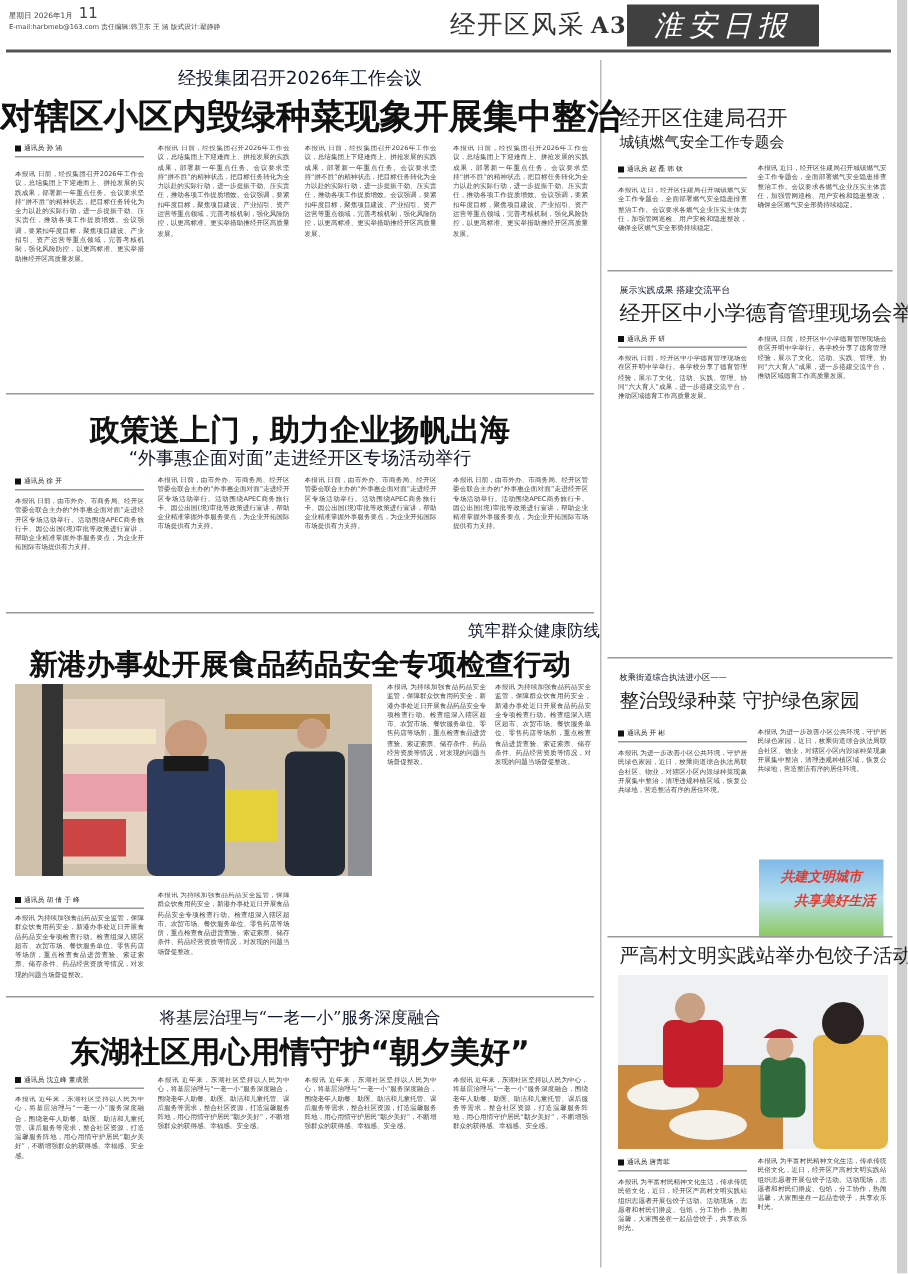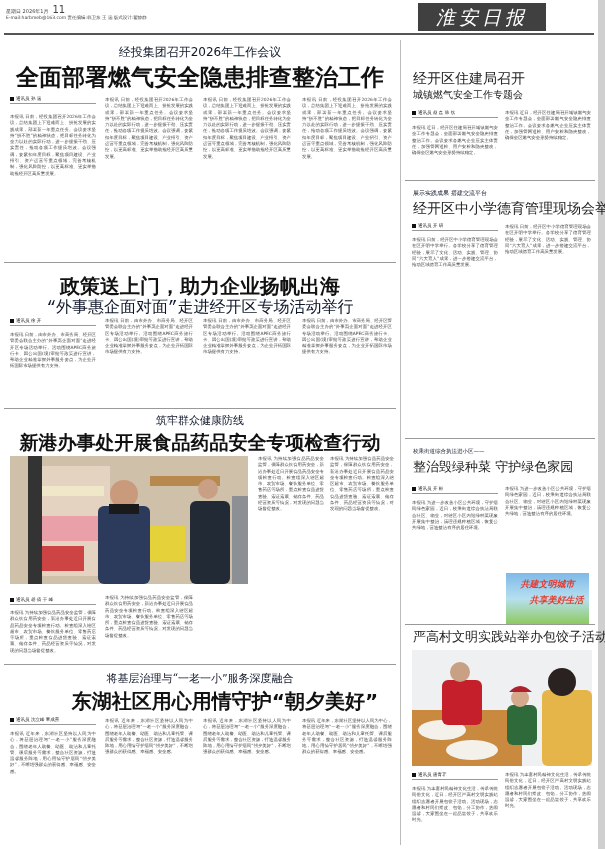--- a/index.html
+++ b/index.html
@@ -26,27 +26,28 @@
   .photo{position:absolute;overflow:hidden;}
 </style>
 </head>
 <body>
 
 <div class="frame">
 
   <div class="mast">
     <div class="meta1"><span>星期日 2026年1月</span><span class="pg">11</span></div>
     <div class="meta2">E-mail:harbmeb@163.com  责任编辑:韩卫东 王 涵  版式设计:翟静静</div>
+    <div class="section"><span>经开区风采</span><b>A3</b></div>
     <div class="logo">淮安日报</div>
   </div>
   <div class="rule"></div>
   <div class="vrule"></div>
 
   <div class="kicker" style="left:0;top:44px;width:400px;font-size:12px;">经投集团召开2026年工作会议</div>
-  <div class="headline" style="left:0;top:62px;width:400px;font-size:23px;">全面部署燃气安全隐患排查整治工作</div>
+  <div class="headline" style="left:0;top:62px;width:400px;font-size:23px;">对辖区小区内毁绿种菜现象开展集中整治</div>
   <div class="byline" style="left:10px;top:96px;width:86px;">通讯员 孙 涵</div>
   <div class="col" style="left:10px;top:114px;width:86px;height:130px;">本报讯 日前，经投集团召开2026年工作会议，总结集团上下迎难而上、拼抢发展的实践成果，部署新一年重点任务。会议要求坚持“拼不胜”的精神状态，把目标任务转化为全力以赴的实际行动，进一步提振干劲、压实责任，推动各项工作提质增效。会议强调，要紧扣年度目标，聚焦项目建设、产业招引、资产运营等重点领域，完善考核机制，强化风险防控，以更高标准、更实举措助推经开区高质量发展。</div>
   <div class="col" style="left:105px;top:97px;width:88px;height:147px;">本报讯 日前，经投集团召开2026年工作会议，总结集团上下迎难而上、拼抢发展的实践成果，部署新一年重点任务。会议要求坚持“拼不胜”的精神状态，把目标任务转化为全力以赴的实际行动，进一步提振干劲、压实责任，推动各项工作提质增效。会议强调，要紧扣年度目标，聚焦项目建设、产业招引、资产运营等重点领域，完善考核机制，强化风险防控，以更高标准、更实举措助推经开区高质量发展。</div>
   <div class="col" style="left:203px;top:97px;width:88px;height:147px;">本报讯 日前，经投集团召开2026年工作会议，总结集团上下迎难而上、拼抢发展的实践成果，部署新一年重点任务。会议要求坚持“拼不胜”的精神状态，把目标任务转化为全力以赴的实际行动，进一步提振干劲、压实责任，推动各项工作提质增效。会议强调，要紧扣年度目标，聚焦项目建设、产业招引、资产运营等重点领域，完善考核机制，强化风险防控，以更高标准、更实举措助推经开区高质量发展。</div>
   <div class="col" style="left:302px;top:97px;width:90px;height:140px;">本报讯 日前，经投集团召开2026年工作会议，总结集团上下迎难而上、拼抢发展的实践成果，部署新一年重点任务。会议要求坚持“拼不胜”的精神状态，把目标任务转化为全力以赴的实际行动，进一步提振干劲、压实责任，推动各项工作提质增效。会议强调，要紧扣年度目标，聚焦项目建设、产业招引、资产运营等重点领域，完善考核机制，强化风险防控，以更高标准、更实举措助推经开区高质量发展。</div>
 
   <div class="serifhead" style="left:413px;top:70px;font-size:14px;">经开区住建局召开</div>
   <div class="serifhead" style="left:413px;top:88px;font-size:10px;">城镇燃气安全工作专题会</div>
   <div class="byline" style="left:412px;top:110px;width:86px;">通讯员 赵 磊 韩 钦</div>
   <div class="col" style="left:412px;top:125px;width:86px;height:50px;">本报讯 近日，经开区住建局召开城镇燃气安全工作专题会，全面部署燃气安全隐患排查整治工作。会议要求各燃气企业压实主体责任，加强管网巡检、用户安检和隐患整改，确保全区燃气安全形势持续稳定。</div>
@@ -55,29 +56,29 @@
 
   <div class="kicker" style="left:413px;top:189px;font-size:6px;text-align:left;">展示实践成果 搭建交流平台</div>
   <div class="serifhead" style="left:413px;top:200px;font-size:14px;">经开区中小学德育管理现场会举行</div>
   <div class="byline" style="left:412px;top:223px;width:86px;">通讯员 开 研</div>
   <div class="col" style="left:412px;top:237px;width:86px;height:195px;">本报讯 日前，经开区中小学德育管理现场会在区开明中学举行。各学校分享了德育管理经验，展示了文化、活动、实践、管理、协同“六大育人”成果，进一步搭建交流平台，推动区域德育工作高质量发展。</div>
   <div class="col" style="left:505px;top:224px;width:86px;height:208px;">本报讯 日前，经开区中小学德育管理现场会在区开明中学举行。各学校分享了德育管理经验，展示了文化、活动、实践、管理、协同“六大育人”成果，进一步搭建交流平台，推动区域德育工作高质量发展。</div>
   <div class="hr" style="left:405px;top:438px;width:190px;"></div>
 
   <div class="hr" style="left:4px;top:262px;width:392px;"></div>
   <div class="headline" style="left:0;top:273px;width:400px;font-size:20px;">政策送上门，助力企业扬帆出海</div>
-  <div class="kicker" style="left:0;top:297px;width:400px;font-size:16px;font-family:Liberation Mono, monospace;">“外事惠企面对面”走进经开区专场活动举行</div>
+  <div class="kicker" style="left:0;top:297px;width:400px;font-size:12px;">“外事惠企面对面”走进经开区专场活动举行</div>
   <div class="byline" style="left:10px;top:318px;width:86px;">通讯员 徐 开</div>
   <div class="col" style="left:10px;top:332px;width:86px;height:70px;">本报讯 日前，由市外办、市商务局、经开区管委会联合主办的“外事惠企面对面”走进经开区专场活动举行。活动围绕APEC商务旅行卡、因公出国(境)审批等政策进行宣讲，帮助企业精准掌握外事服务要点，为企业开拓国际市场提供有力支持。</div>
   <div class="col" style="left:105px;top:318px;width:88px;height:84px;">本报讯 日前，由市外办、市商务局、经开区管委会联合主办的“外事惠企面对面”走进经开区专场活动举行。活动围绕APEC商务旅行卡、因公出国(境)审批等政策进行宣讲，帮助企业精准掌握外事服务要点，为企业开拓国际市场提供有力支持。</div>
   <div class="col" style="left:203px;top:318px;width:88px;height:84px;">本报讯 日前，由市外办、市商务局、经开区管委会联合主办的“外事惠企面对面”走进经开区专场活动举行。活动围绕APEC商务旅行卡、因公出国(境)审批等政策进行宣讲，帮助企业精准掌握外事服务要点，为企业开拓国际市场提供有力支持。</div>
   <div class="col" style="left:302px;top:318px;width:90px;height:84px;">本报讯 日前，由市外办、市商务局、经开区管委会联合主办的“外事惠企面对面”走进经开区专场活动举行。活动围绕APEC商务旅行卡、因公出国(境)审批等政策进行宣讲，帮助企业精准掌握外事服务要点，为企业开拓国际市场提供有力支持。</div>
   <div class="hr" style="left:4px;top:408px;width:392px;"></div>
 
-  <div class="kicker" style="left:0;top:413px;width:400px;font-size:11px;font-family:'DejaVu Serif',serif;">筑牢群众健康防线</div>
+  <div class="kicker" style="left:0;top:413px;width:400px;font-size:11px;font-family:'DejaVu Serif',serif;text-align:right;">筑牢群众健康防线</div>
   <div class="headline" style="left:0;top:430px;width:400px;font-size:19px;">新港办事处开展食品药品安全专项检查行动</div>
   <div class="photo" style="left:10px;top:456px;width:238px;height:128px;background:linear-gradient(180deg,#d9c7b0 0%,#c4a98b 30%,#b8b09a 100%);">
     <svg width="238" height="128" viewBox="0 0 238 128">
       <rect x="0" y="0" width="238" height="128" fill="#cfc0aa"></rect>
       <rect x="20" y="10" width="80" height="110" fill="#e3d3c0"></rect>
       <rect x="24" y="30" width="70" height="10" fill="#f0e6c8"></rect>
       <rect x="24" y="60" width="70" height="25" fill="#e9a0a8"></rect>
       <rect x="24" y="90" width="50" height="25" fill="#c44"></rect>
       <rect x="125" y="70" width="50" height="35" fill="#e5d23a"></rect>
       <rect x="140" y="20" width="70" height="10" fill="#b7894e"></rect>
@@ -102,21 +103,21 @@
   <div class="byline" style="left:412px;top:486px;width:86px;">通讯员 开 彬</div>
   <div class="col" style="left:412px;top:500px;width:86px;height:115px;">本报讯 为进一步改善小区公共环境，守护居民绿色家园，近日，枚乘街道综合执法局联合社区、物业，对辖区小区内毁绿种菜现象开展集中整治，清理违规种植区域，恢复公共绿地，营造整洁有序的居住环境。</div>
   <div class="col" style="left:505px;top:486px;width:86px;height:62px;">本报讯 为进一步改善小区公共环境，守护居民绿色家园，近日，枚乘街道综合执法局联合社区、物业，对辖区小区内毁绿种菜现象开展集中整治，清理违规种植区域，恢复公共绿地，营造整洁有序的居住环境。</div>
   <div class="photo" style="left:506px;top:573px;width:83px;height:52px;background:linear-gradient(180deg,#7fb9e8 0%,#b7e0f0 50%,#8cc95a 100%);text-align:center;">
     <div style="font-size:9px;font-weight:bold;color:#e43b2f;margin-top:5px;font-style:italic;">共建文明城市</div>
     <div style="font-size:9px;font-weight:bold;color:#e43b2f;margin-top:3px;padding-left:18px;font-style:italic;">共享美好生活</div>
   </div>
   <div class="hr" style="left:405px;top:624px;width:190px;"></div>
 
   <div class="kicker" style="left:0;top:671px;width:400px;font-size:11px;font-family:'DejaVu Serif',serif;">将基层治理与“一老一小”服务深度融合</div>
-  <div class="headline" style="left:0;top:688px;width:400px;font-size:20px;padding-left:25px;">东湖社区用心用情守护“朝夕美好”</div>
+  <div class="headline" style="left:0;top:688px;width:400px;font-size:20px;">东湖社区用心用情守护“朝夕美好”</div>
   <div class="byline" style="left:10px;top:717px;width:86px;">通讯员 沈立峰 董成景</div>
   <div class="col" style="left:10px;top:731px;width:86px;height:112px;">本报讯 近年来，东湖社区坚持以人民为中心，将基层治理与“一老一小”服务深度融合，围绕老年人助餐、助医、助洁和儿童托管、课后服务等需求，整合社区资源，打造温馨服务阵地，用心用情守护居民“朝夕美好”，不断增强群众的获得感、幸福感、安全感。</div>
   <div class="col" style="left:105px;top:718px;width:88px;height:125px;">本报讯 近年来，东湖社区坚持以人民为中心，将基层治理与“一老一小”服务深度融合，围绕老年人助餐、助医、助洁和儿童托管、课后服务等需求，整合社区资源，打造温馨服务阵地，用心用情守护居民“朝夕美好”，不断增强群众的获得感、幸福感、安全感。</div>
   <div class="col" style="left:203px;top:718px;width:88px;height:125px;">本报讯 近年来，东湖社区坚持以人民为中心，将基层治理与“一老一小”服务深度融合，围绕老年人助餐、助医、助洁和儿童托管、课后服务等需求，整合社区资源，打造温馨服务阵地，用心用情守护居民“朝夕美好”，不断增强群众的获得感、幸福感、安全感。</div>
   <div class="col" style="left:302px;top:718px;width:90px;height:125px;">本报讯 近年来，东湖社区坚持以人民为中心，将基层治理与“一老一小”服务深度融合，围绕老年人助餐、助医、助洁和儿童托管、课后服务等需求，整合社区资源，打造温馨服务阵地，用心用情守护居民“朝夕美好”，不断增强群众的获得感、幸福感、安全感。</div>
 
   <div class="serifhead" style="left:413px;top:628px;font-size:13px;">严高村文明实践站举办包饺子活动</div>
   <div class="photo" style="left:412px;top:650px;width:180px;height:116px;">
     <svg width="180" height="116" viewBox="0 0 180 116">
       <rect x="0" y="0" width="180" height="116" fill="#eef0f2"></rect>

